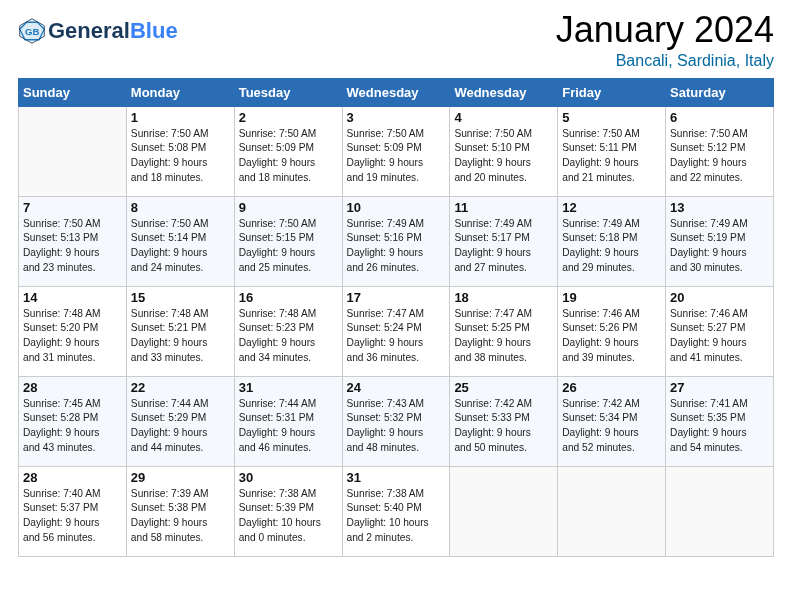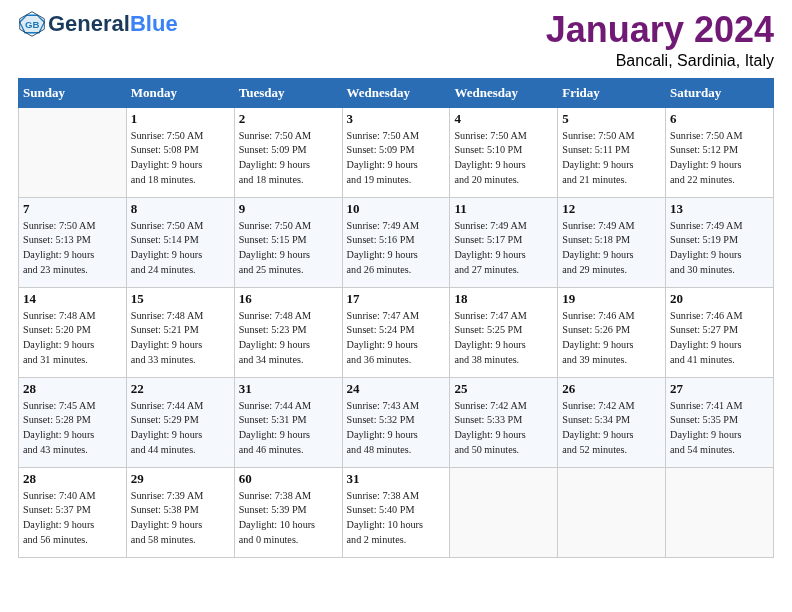--- a/index.html
+++ b/index.html
@@ -19,53 +19,53 @@
     .header {
       display: flex;
       justify-content: space-between;
       align-items: flex-start;
       margin-bottom: 8px;
     }
     .logo-area {
       display: flex;
       flex-direction: column;
       align-items: flex-end;
+      margin-top: 7px;
     }
     .logo-text {
       display: flex;
       align-items: center;
       font-size: 22px;
       font-weight: bold;
       color: #1a3a5c;
       line-height: 1;
     }
     .logo-icon {
       width: 28px;
       height: 28px;
       margin-right: 2px;
     }
     .title-area {
       text-align: right;
     }
     .month-title {
       font-size: 36px;
-      font-weight: bold;
-      color: #701a75;
+      font-weight: normal;
+      color: #000000;
       line-height: 1.1;
     }
     .location-title {
       font-size: 16px;
-      color: #000000;
+      color: #0369a1;
       margin-top: 2px;
     }
     .calendar-table {
       width: 100%;
       border-collapse: collapse;
       font-size: 11px;
-      font-family: Liberation Serif, serif;
     }
     .calendar-table th {
       background: #2a6db5;
       color: #fff;
       padding: 6px 4px;
       text-align: left;
       font-size: 13px;
       font-weight: bold;
       border: 1px solid #2a6db5;
     }
@@ -252,21 +252,21 @@
         <tr>
           <td>
             <div class="day-number">28</div>
             <div class="day-info">Sunrise: 7:40 AM<br>Sunset: 5:37 PM<br>Daylight: 9 hours<br>and 56 minutes.</div>
           </td>
           <td>
             <div class="day-number">29</div>
             <div class="day-info">Sunrise: 7:39 AM<br>Sunset: 5:38 PM<br>Daylight: 9 hours<br>and 58 minutes.</div>
           </td>
           <td>
-            <div class="day-number">60</div>
+            <div class="day-number">30</div>
             <div class="day-info">Sunrise: 7:38 AM<br>Sunset: 5:39 PM<br>Daylight: 10 hours<br>and 0 minutes.</div>
           </td>
           <td>
             <div class="day-number">31</div>
             <div class="day-info">Sunrise: 7:38 AM<br>Sunset: 5:40 PM<br>Daylight: 10 hours<br>and 2 minutes.</div>
           </td>
           <td class="empty-cell"></td>
           <td class="empty-cell"></td>
           <td class="empty-cell"></td>
         </tr>

